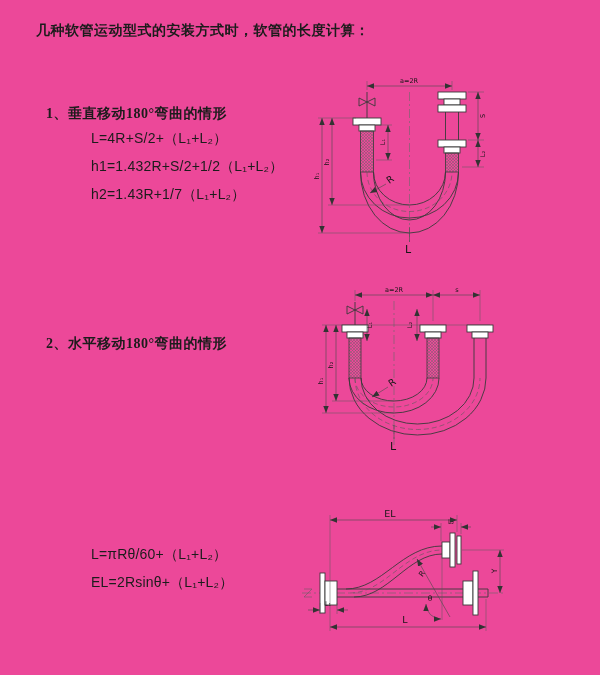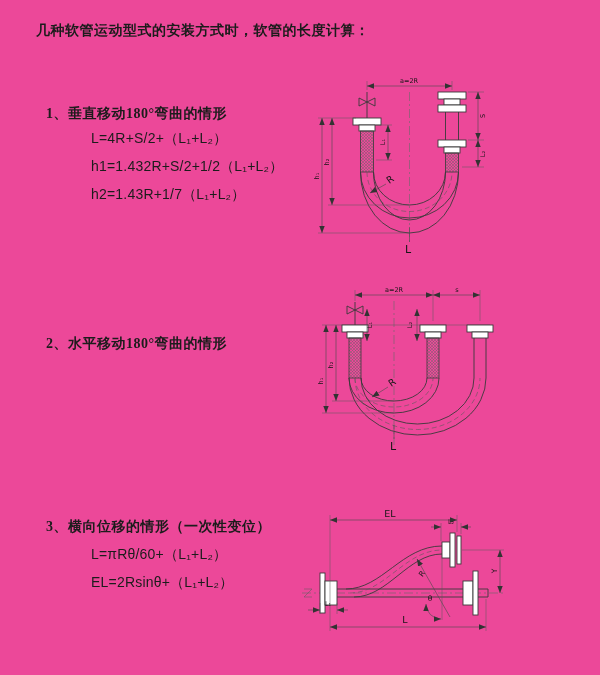--- a/index.html
+++ b/index.html
@@ -49,21 +49,20 @@
 
   <div class="sec-heading" style="top:105px;">1、垂直移动180°弯曲的情形</div>
   <div class="formulas" style="top:124px;">
     <div class="formula">L=4R+S/2+（L₁+L₂）</div>
     <div class="formula">h1=1.432R+S/2+1/2（L₁+L₂）</div>
     <div class="formula">h2=1.43R+1/7（L₁+L₂）</div>
   </div>
 
   <div class="sec-heading" style="top:295px;margin-top:40px;">2、水平移动180°弯曲的情形</div>
 
-  <div class="sec-heading" style="top:518px;">3、横向位移的情形（一次性变位）</div>
   <div class="formulas" style="top:540px;">
     <div class="formula">L=πRθ/60+（L₁+L₂）</div>
     <div class="formula">EL=2Rsinθ+（L₁+L₂）</div>
   </div>
 
   <svg class="diag" style="left:312px;top:72px;" width="282" height="195" viewBox="0 0 282 195">
     <defs>
       <marker id="arr" viewBox="0 0 10 10" refX="9" refY="5" markerWidth="8" markerHeight="8" markerUnits="userSpaceOnUse" orient="auto-start-reverse">
         <path d="M0,1.5 L9,5 L0,8.5 z" fill="#333"></path>
       </marker>

